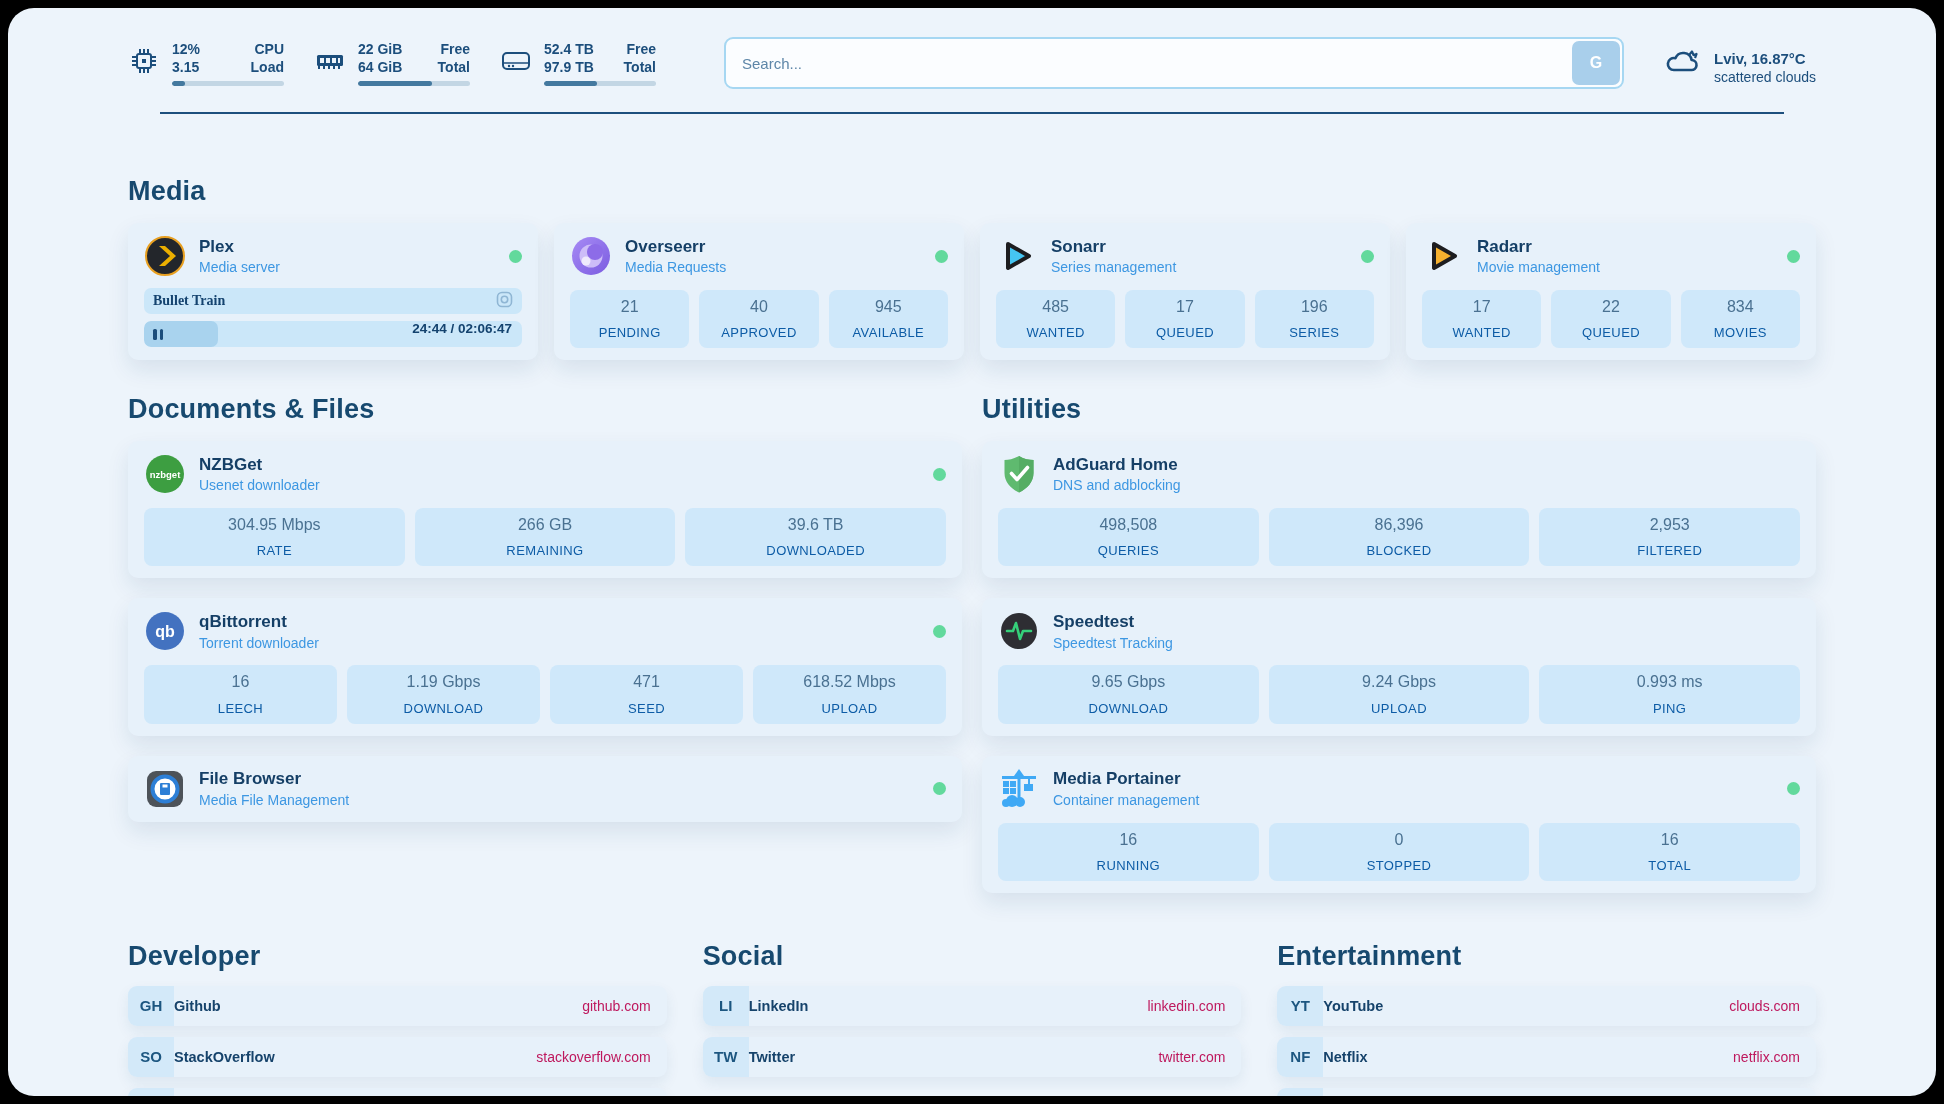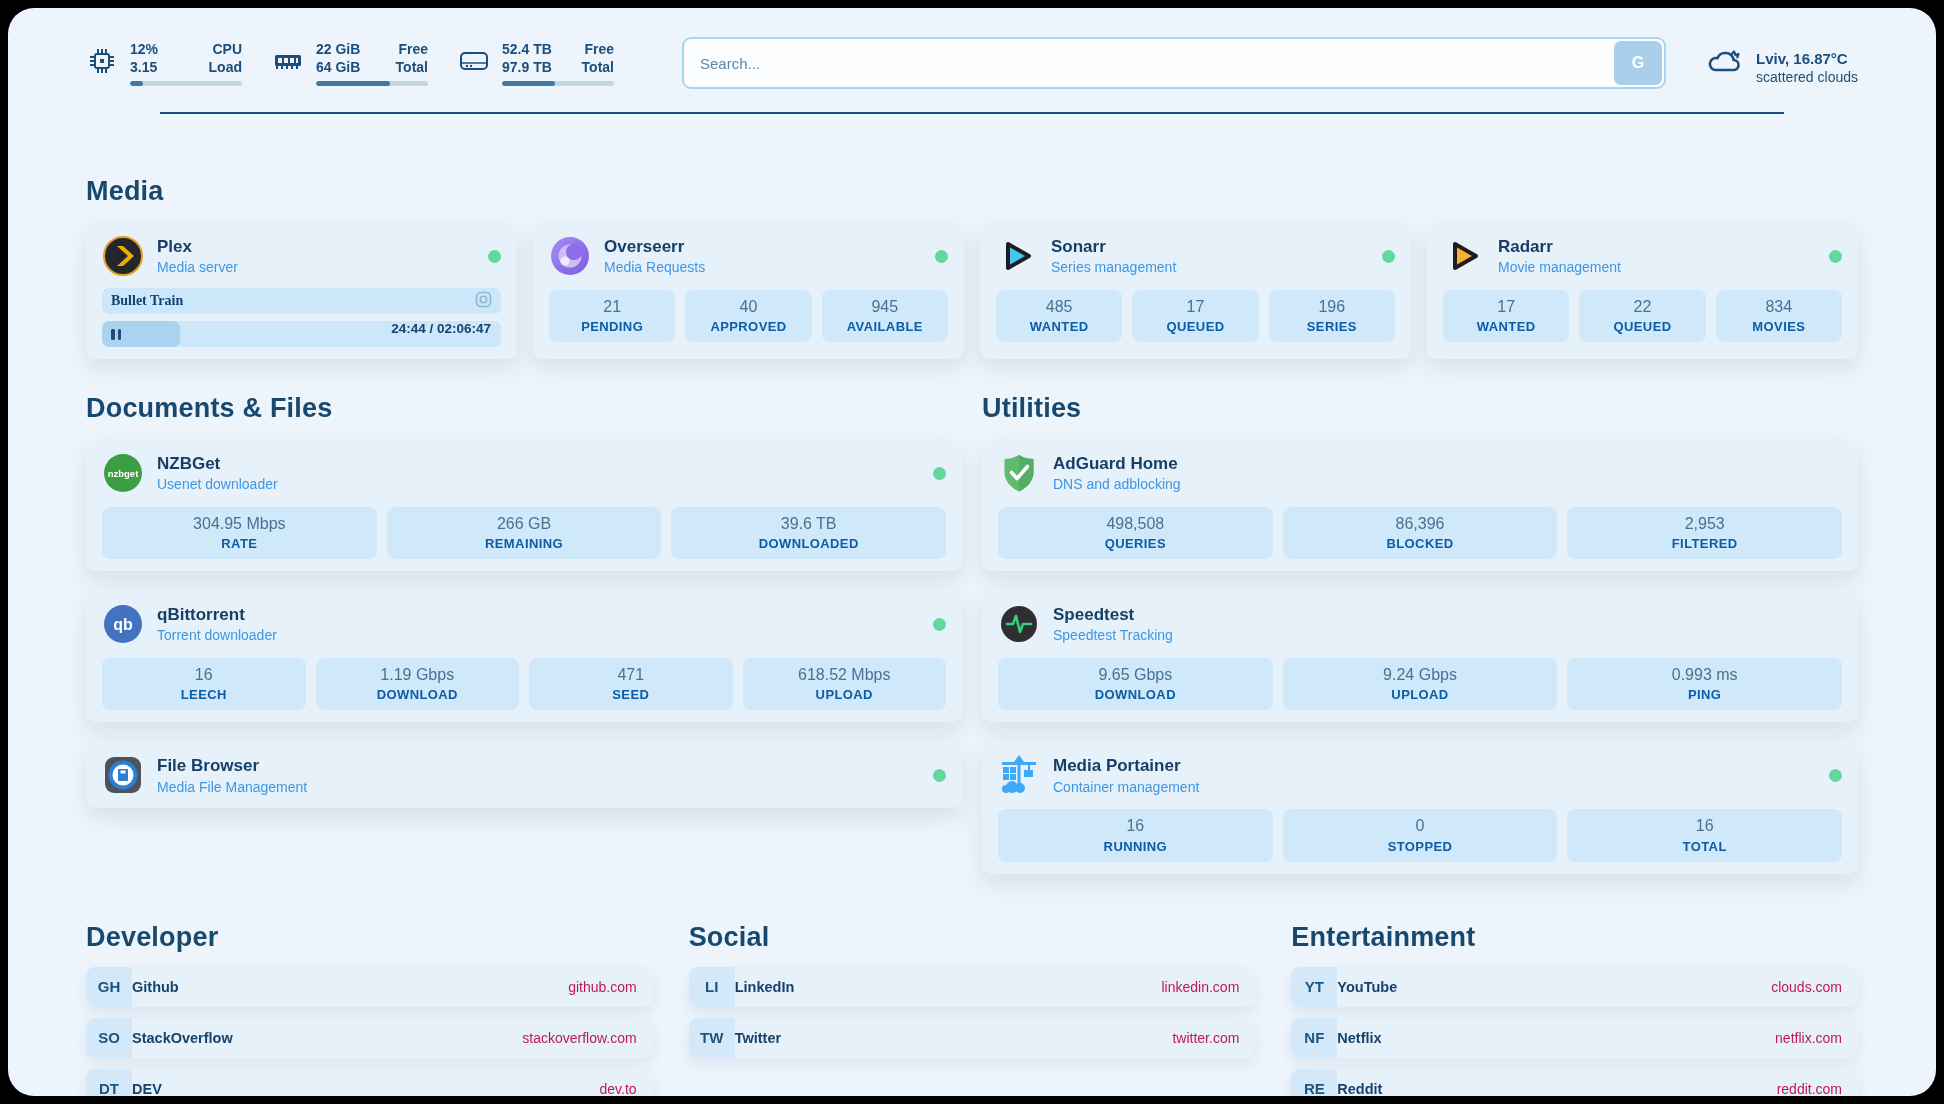--- a/index.html
+++ b/index.html
@@ -1,18 +1,18 @@
 <!DOCTYPE html>
 <html><head>
 <meta charset="utf-8">
 <style>
   * { margin:0; padding:0; box-sizing:border-box; }
   html,body { width:1944px; height:1104px; background:#000; font-family:"Liberation Sans", sans-serif; }
   .page { position:absolute; inset:8px; background:#edf4fb; border-radius:26px; overflow:hidden; }
-  .container { padding:0 78px; }
+  .container { padding:0 120px; }
 
   
   .topbar { display:flex; align-items:center; margin-top:26px; height:58px; }
   .sys-group { display:flex; align-items:center; gap:12px; margin-right:30px; color:#1c4e7c; }
   .sys-body { width:112px; }
   .sys-line { display:flex; justify-content:space-between; font-size:14px; font-weight:600; line-height:1.3; color:#1c4e7c; }
   .sys-bar { height:5px; background:#c3d6e4; border-radius:3px; margin-top:5px; overflow:hidden; }
   .sys-bar-fill { height:100%; background:#44799f; border-radius:3px; }
   .searchwrap { flex:1; position:relative; margin:0 38px; }
   .searchwrap input { width:100%; height:52px; border:2px solid #a6d7f2; border-radius:9px; background:#fbfdff; padding:0 62px 0 16px; font-size:15px; color:#1c4e7c; outline:none; font-family:"Liberation Sans", sans-serif; }
@@ -34,21 +34,21 @@
   .card { background:#e7f1fa; border-radius:10px; padding:12px 16px; box-shadow:0 10px 22px rgba(23,73,111,0.10); }
   .app-header { display:flex; align-items:center; gap:13px; }
   .app-icon { width:42px; height:42px; flex:0 0 auto; }
   .app-icon svg { width:100%; height:100%; display:block; }
   .app-name { color:#153f66; font-size:17px; font-weight:600; line-height:1.2; }
   .app-sub { color:#3d97e2; font-size:14px; margin-top:2px; }
   .status-dot { margin-left:auto; width:13px; height:13px; border-radius:50%; background:#62d99c; flex:0 0 auto; }
   .stats { display:flex; gap:10px; margin-top:13px; }
   .stat { flex:1; background:#cfe8fa; border-radius:8px; text-align:center; padding:7px 4px 8px; }
   .stat-value { color:#4a7191; font-size:16px; line-height:1.2; }
-  .stat-label { color:#0d5ca6; font-weight:700; font-size:13px; letter-spacing:0.4px; margin-top:3px; }
+  .stat-label { color:#0d5ca6; font-weight:400; font-size:13px; letter-spacing:0.4px; margin-top:9px; }
 
   
   .np-row { background:#cbe7f9; border-radius:7px; height:26px; padding:0 9px; display:flex; align-items:center; justify-content:space-between; margin-top:11px; color:#14436f; font-weight:600; font-size:14px;font-family:Liberation Serif, serif; }
   .np-progress { background:#cbe7f9; border-radius:7px; height:26px; margin-top:7px; position:relative; overflow:hidden; }
   .np-fill { position:absolute; left:0; top:0; bottom:0; background:#a9d3ee; border-radius:7px; display:flex; align-items:center; padding-left:9px; }
   .pause-icon { display:flex; gap:3px; }
   .pause-icon i { display:block; width:3.5px; height:11px; background:#1c4e7c; border-radius:1.5px; }
   .np-time { position:absolute; right:10px; top:0; bottom:12px; display:flex; align-items:center; color:#14436f; font-weight:700; font-size:13.5px; }
 
   

